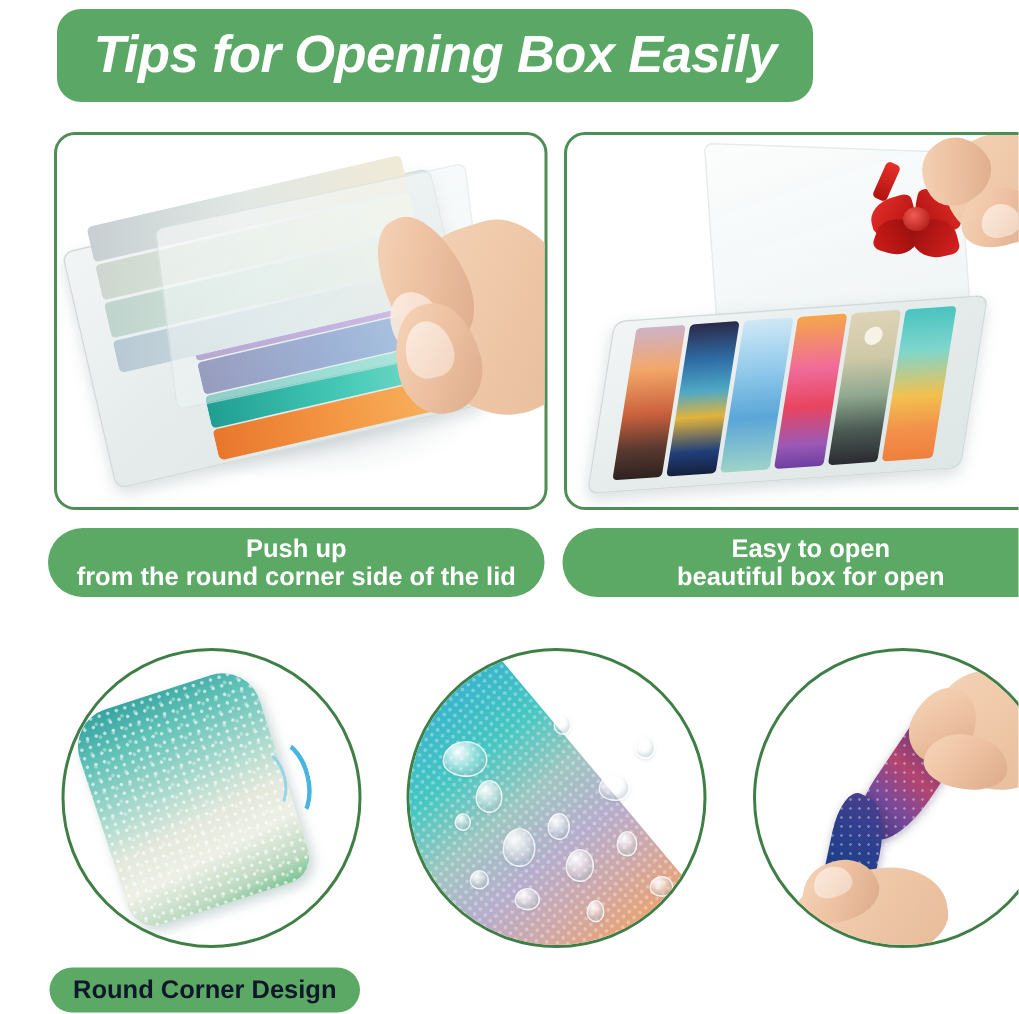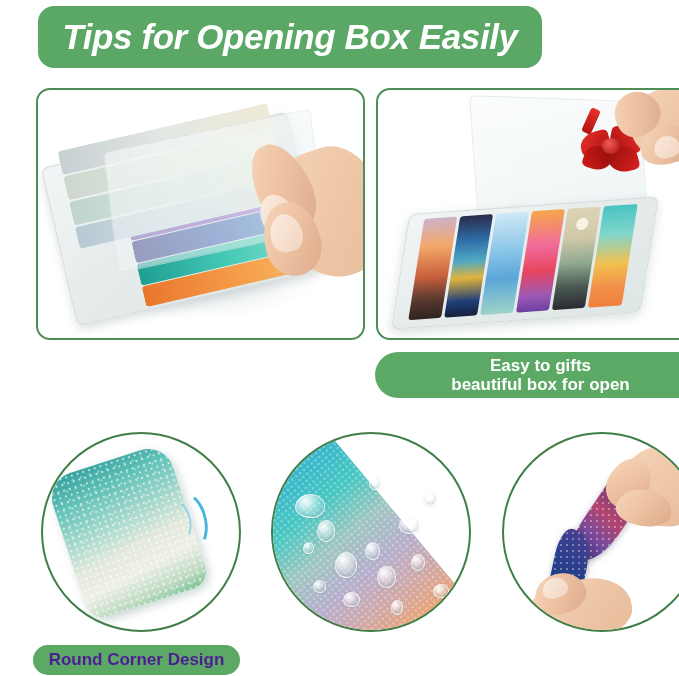--- a/index.html
+++ b/index.html
@@ -51,21 +51,21 @@
   }
   #circle-1{left:11px;}
   #circle-2{left:241px;}
   #circle-3{left:472px;}
   .circle-inner{position:absolute;left:0;top:0;width:100%;height:100%;}
 
   
   .pill-bottom{
     position:absolute;top:645px;height:30px;border-radius:15px;background:#5ca965;
     display:flex;align-items:center;justify-content:center;
-    color:#4c1d95;font-size:17px;font-weight:600;white-space:nowrap;
+    color:#0f172a;font-size:17px;font-weight:600;white-space:nowrap;
   }
   #pill-b-1{left:3px;width:207px;}
   #pill-b-2{left:243px;width:197px;}
   #pill-b-3{left:475px;width:201px;}
 
   
   .abs{position:absolute;}
 
   
   .box-base{
@@ -139,20 +139,24 @@
       <div class="abs box-lid" style="left:70px;top:40px;width:210px;height:120px;transform:rotate(-12deg) skewX(-5deg);opacity:.62;"></div>
 
       <div class="abs palm" style="left:238px;top:58px;width:110px;height:130px;transform:rotate(-18deg);"></div>
       <div class="abs finger" style="left:218px;top:52px;width:54px;height:92px;transform:rotate(-26deg);"></div>
       <div class="abs nail" style="left:222px;top:104px;width:34px;height:40px;transform:rotate(-26deg);opacity:.9;"></div>
       <div class="abs finger" style="left:226px;top:112px;width:56px;height:74px;transform:rotate(-14deg);"></div>
       <div class="abs nail" style="left:232px;top:124px;width:32px;height:38px;transform:rotate(-14deg);opacity:.88;"></div>
     </div>
   </div>
 
+  <div class="caption-pill" id="caption-1">
+    <span class="caption-line">Push up</span>
+    <span class="caption-line">from the round corner side of the lid</span>
+  </div>
 
   <div class="photo-frame" id="frame-2">
     <div class="photo-inner">
 
       <div class="abs shadow-soft" style="left:32px;top:168px;width:240px;height:66px;"></div>
 
       <div class="abs box-lid" style="left:96px;top:8px;width:168px;height:128px;transform:rotate(-4deg) skewY(6deg);opacity:.72;"></div>
 
       <div class="abs" style="left:200px;top:22px;width:66px;height:62px;">
         <div class="abs" style="left:2px;top:20px;width:30px;height:22px;background:linear-gradient(135deg,#e8302c,#b1120f);border-radius:60% 20% 55% 25%;transform:rotate(-16deg);"></div>
@@ -177,21 +181,21 @@
       </div>
 
       <div class="abs palm" style="left:252px;top:-2px;width:86px;height:74px;transform:rotate(-8deg);"></div>
       <div class="abs finger" style="left:236px;top:2px;width:46px;height:44px;transform:rotate(-36deg);"></div>
       <div class="abs finger" style="left:262px;top:36px;width:52px;height:38px;transform:rotate(-14deg);"></div>
       <div class="abs nail" style="left:276px;top:46px;width:26px;height:22px;transform:rotate(-14deg);opacity:.85;"></div>
     </div>
   </div>
 
   <div class="caption-pill" id="caption-2">
-    <span class="caption-line">Easy to gifts</span>
+    <span class="caption-line">Easy to open</span>
     <span class="caption-line">beautiful box for open</span>
   </div>
 
   <div class="circle-frame" id="circle-1">
     <div class="circle-inner">
       <div class="abs" style="left:22px;top:24px;width:126px;height:148px;transform:rotate(-18deg);
                   border-radius:26px 26px 18px 18px;
                   background:linear-gradient(170deg,#2f9e9b 0%,#62c2b8 20%,#a9d9cd 42%,#e4e9dc 60%,#eef0e6 74%,#bcd9c0 90%,#6ec08c 100%);
                   box-shadow:2px 4px 8px rgba(110,140,140,.35);"></div>
 

